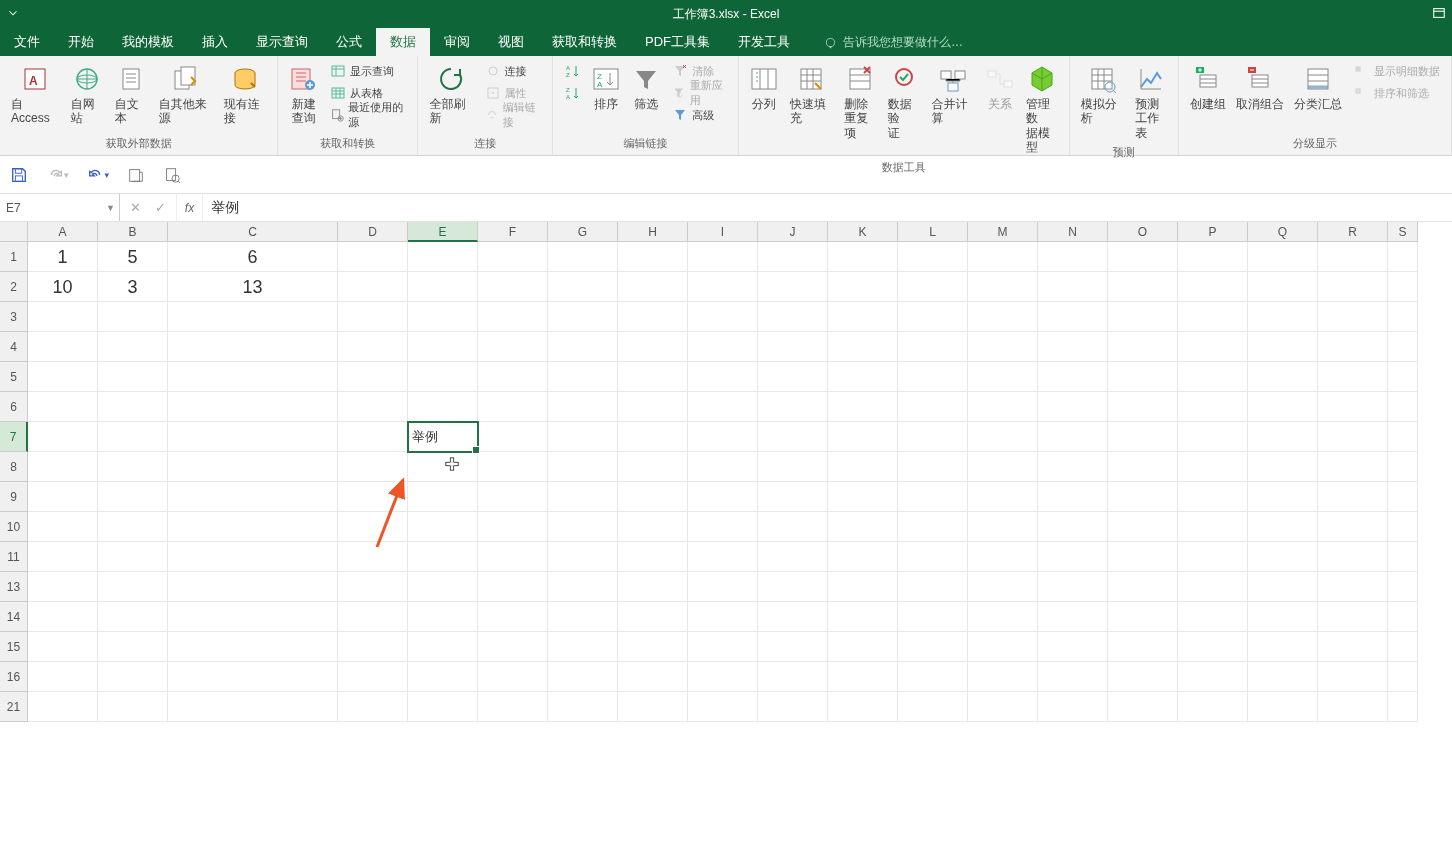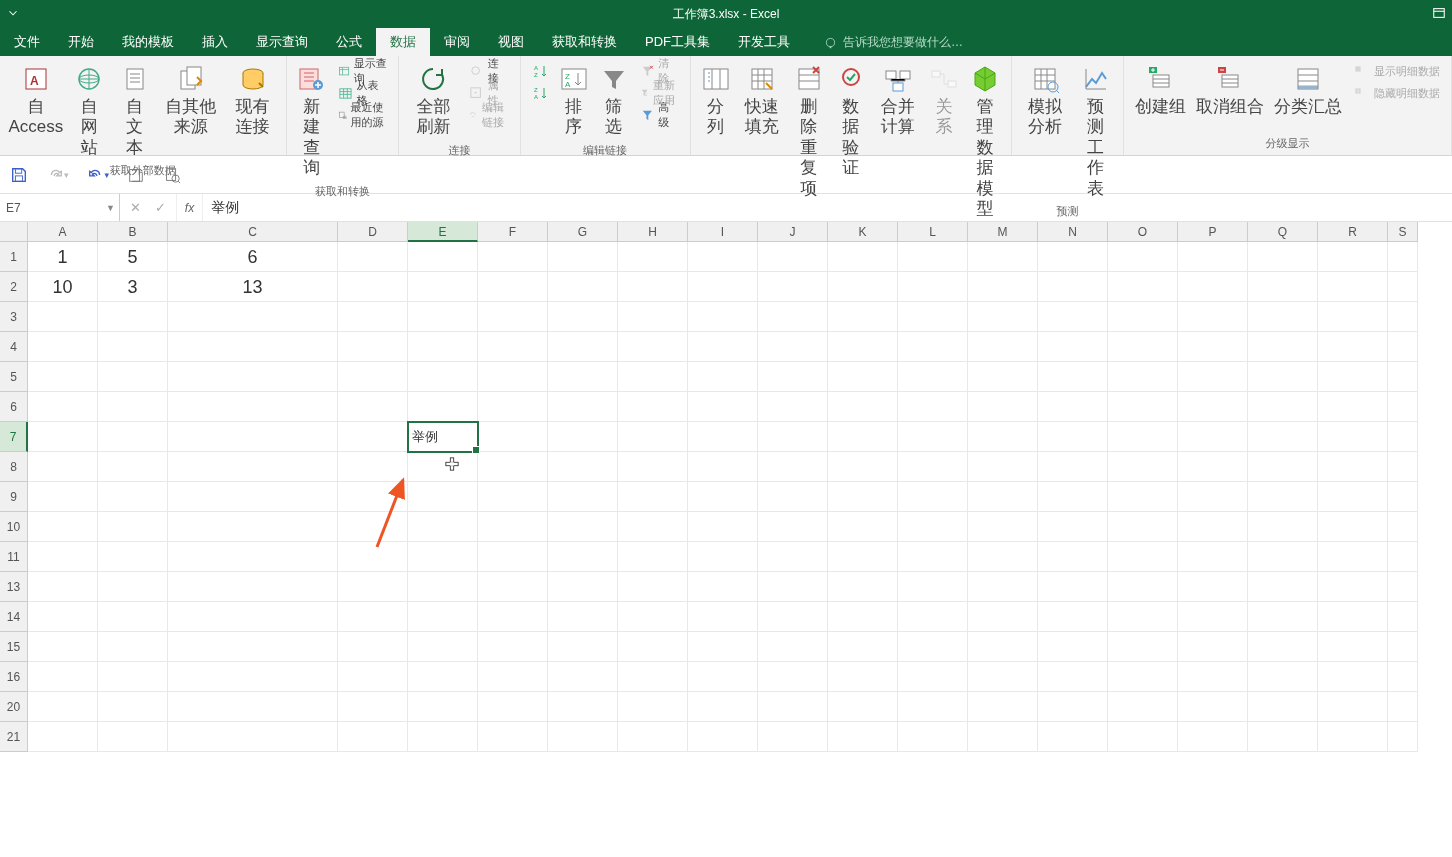--- a/index.html
+++ b/index.html
@@ -19,21 +19,21 @@
 .menu-tabs .tell-me { margin-left: 20px; display: flex; align-items: center; color: #b5dcc9; gap: 6px; }
 .menu-tabs .tell-me svg { width: 13px; height: 13px; fill: #b5dcc9; }
 
 
 .ribbon { height: 100px; background: #f3f3f3; border-bottom: 1px solid #d4d4d4; display: flex; }
 .ribbon-group { border-right: 1px solid #e1e1e1; padding: 4px 6px 2px 6px; display: flex; flex-direction: column; justify-content: space-between; }
 .ribbon-group .items { display: flex; align-items: flex-start; gap: 2px; flex: 1; }
 .ribbon-group .label { text-align: center; font-size: 11px; color: #666; padding: 2px 0; }
 .big-btn { display: flex; flex-direction: column; align-items: center; justify-content: flex-start; padding: 2px 4px; cursor: pointer; min-width: 38px; gap: 2px; border: 1px solid transparent; }
 .big-btn .icon { width: 32px; height: 32px; display: flex; align-items: center; justify-content: center; }
-.big-btn .txt { font-size: 17px; color: #444; text-align: center; line-height: 1.2; white-space: pre-line; }
+.big-btn .txt { font-size: 12px; color: #444; line-height: 1.2; white-space: pre-line; }
 .small-btn-col { display: flex; flex-direction: column; gap: 0; }
 .small-btn { display: flex; align-items: center; gap: 4px; padding: 2px 4px; cursor: pointer; font-size: 11px; color: #444; border: 1px solid transparent; height: 22px; }
 .small-btn.disabled { color: #aaa; cursor: default; }
 .small-btn .icon { width: 16px; height: 16px; display: flex; align-items: center; justify-content: center; }
 
 
 .qat { height: 38px; display: flex; align-items: center; padding: 0 10px; gap: 18px; border-bottom: 1px solid #e1e1e1; background: #fff; }
 .qat .btn { cursor: pointer; display: flex; align-items: center; }
 .qat svg { width: 18px; height: 18px; }
 
@@ -394,20 +394,21 @@
           <div class="icon">
             <svg viewBox="0 0 32 32">
               <path d="M16 4l10 6v12l-10 6-10-6V10z" fill="#7c3" stroke="#4a1"></path>
               <path d="M16 4v24M6 10l10 6 10-6" stroke="#4a1" fill="none"></path>
             </svg>
           </div>
           <div class="txt">管理数
 据模型</div>
         </div>
       </div>
+    <div class="label">数据工具</div>
   </div>
 
   <div class="ribbon-group">
     <div class="items" id="g6-items">
         <div class="big-btn">
           <div class="icon">
             <svg viewBox="0 0 32 32">
               <rect x="6" y="6" width="20" height="20" fill="#fff" stroke="#888"></rect>
               <path d="M6 12h20M6 18h20M12 6v20M18 6v20" stroke="#888"></path>
               <circle cx="24" cy="24" r="5" fill="none" stroke="#5b9bd5"></circle>
@@ -476,21 +477,21 @@
             </div>
             <span>显示明细数据</span>
           </div>
           <div class="small-btn disabled">
             <div class="icon">
               <svg viewBox="0 0 16 16">
                 <rect x="2" y="4" width="4" height="4" fill="none" stroke="#ccc"></rect>
                 <path d="M4 6h0M2 6h4" stroke="#ccc"></path>
               </svg>
             </div>
-            <span>隐藏明细数据</span>
+            <span>排序和筛选</span>
           </div>
         </div>
     </div>
     <div class="label">分级显示</div>
   </div>
 </div>
 
 <div class="qat">
   <div class="btn">
       <svg viewBox="0 0 20 20">
@@ -891,42 +892,20 @@
         <div class="cell" style="width: 70px;"></div>
         <div class="cell" style="width: 70px;"></div>
         <div class="cell" style="width: 70px;"></div>
         <div class="cell" style="width: 70px;"></div>
         <div class="cell" style="width: 70px;"></div>
         <div class="cell" style="width: 70px;"></div>
         <div class="cell" style="width: 70px;"></div>
         <div class="cell" style="width: 30px;"></div>
       </div>
       <div class="row">
-        <div class="row-h">20</div>
-        <div class="cell" style="width: 70px;"></div>
-        <div class="cell" style="width: 70px;"></div>
-        <div class="cell" style="width: 170px;"></div>
-        <div class="cell" style="width: 70px;"></div>
-        <div class="cell" style="width: 70px;"></div>
-        <div class="cell" style="width: 70px;"></div>
-        <div class="cell" style="width: 70px;"></div>
-        <div class="cell" style="width: 70px;"></div>
-        <div class="cell" style="width: 70px;"></div>
-        <div class="cell" style="width: 70px;"></div>
-        <div class="cell" style="width: 70px;"></div>
-        <div class="cell" style="width: 70px;"></div>
-        <div class="cell" style="width: 70px;"></div>
-        <div class="cell" style="width: 70px;"></div>
-        <div class="cell" style="width: 70px;"></div>
-        <div class="cell" style="width: 70px;"></div>
-        <div class="cell" style="width: 70px;"></div>
-        <div class="cell" style="width: 70px;"></div>
-        <div class="cell" style="width: 30px;"></div>
-      </div>
-      <div class="row">
         <div class="row-h">21</div>
         <div class="cell" style="width: 70px;"></div>
         <div class="cell" style="width: 70px;"></div>
         <div class="cell" style="width: 170px;"></div>
         <div class="cell" style="width: 70px;"></div>
         <div class="cell" style="width: 70px;"></div>
         <div class="cell" style="width: 70px;"></div>
         <div class="cell" style="width: 70px;"></div>
         <div class="cell" style="width: 70px;"></div>
         <div class="cell" style="width: 70px;"></div>

